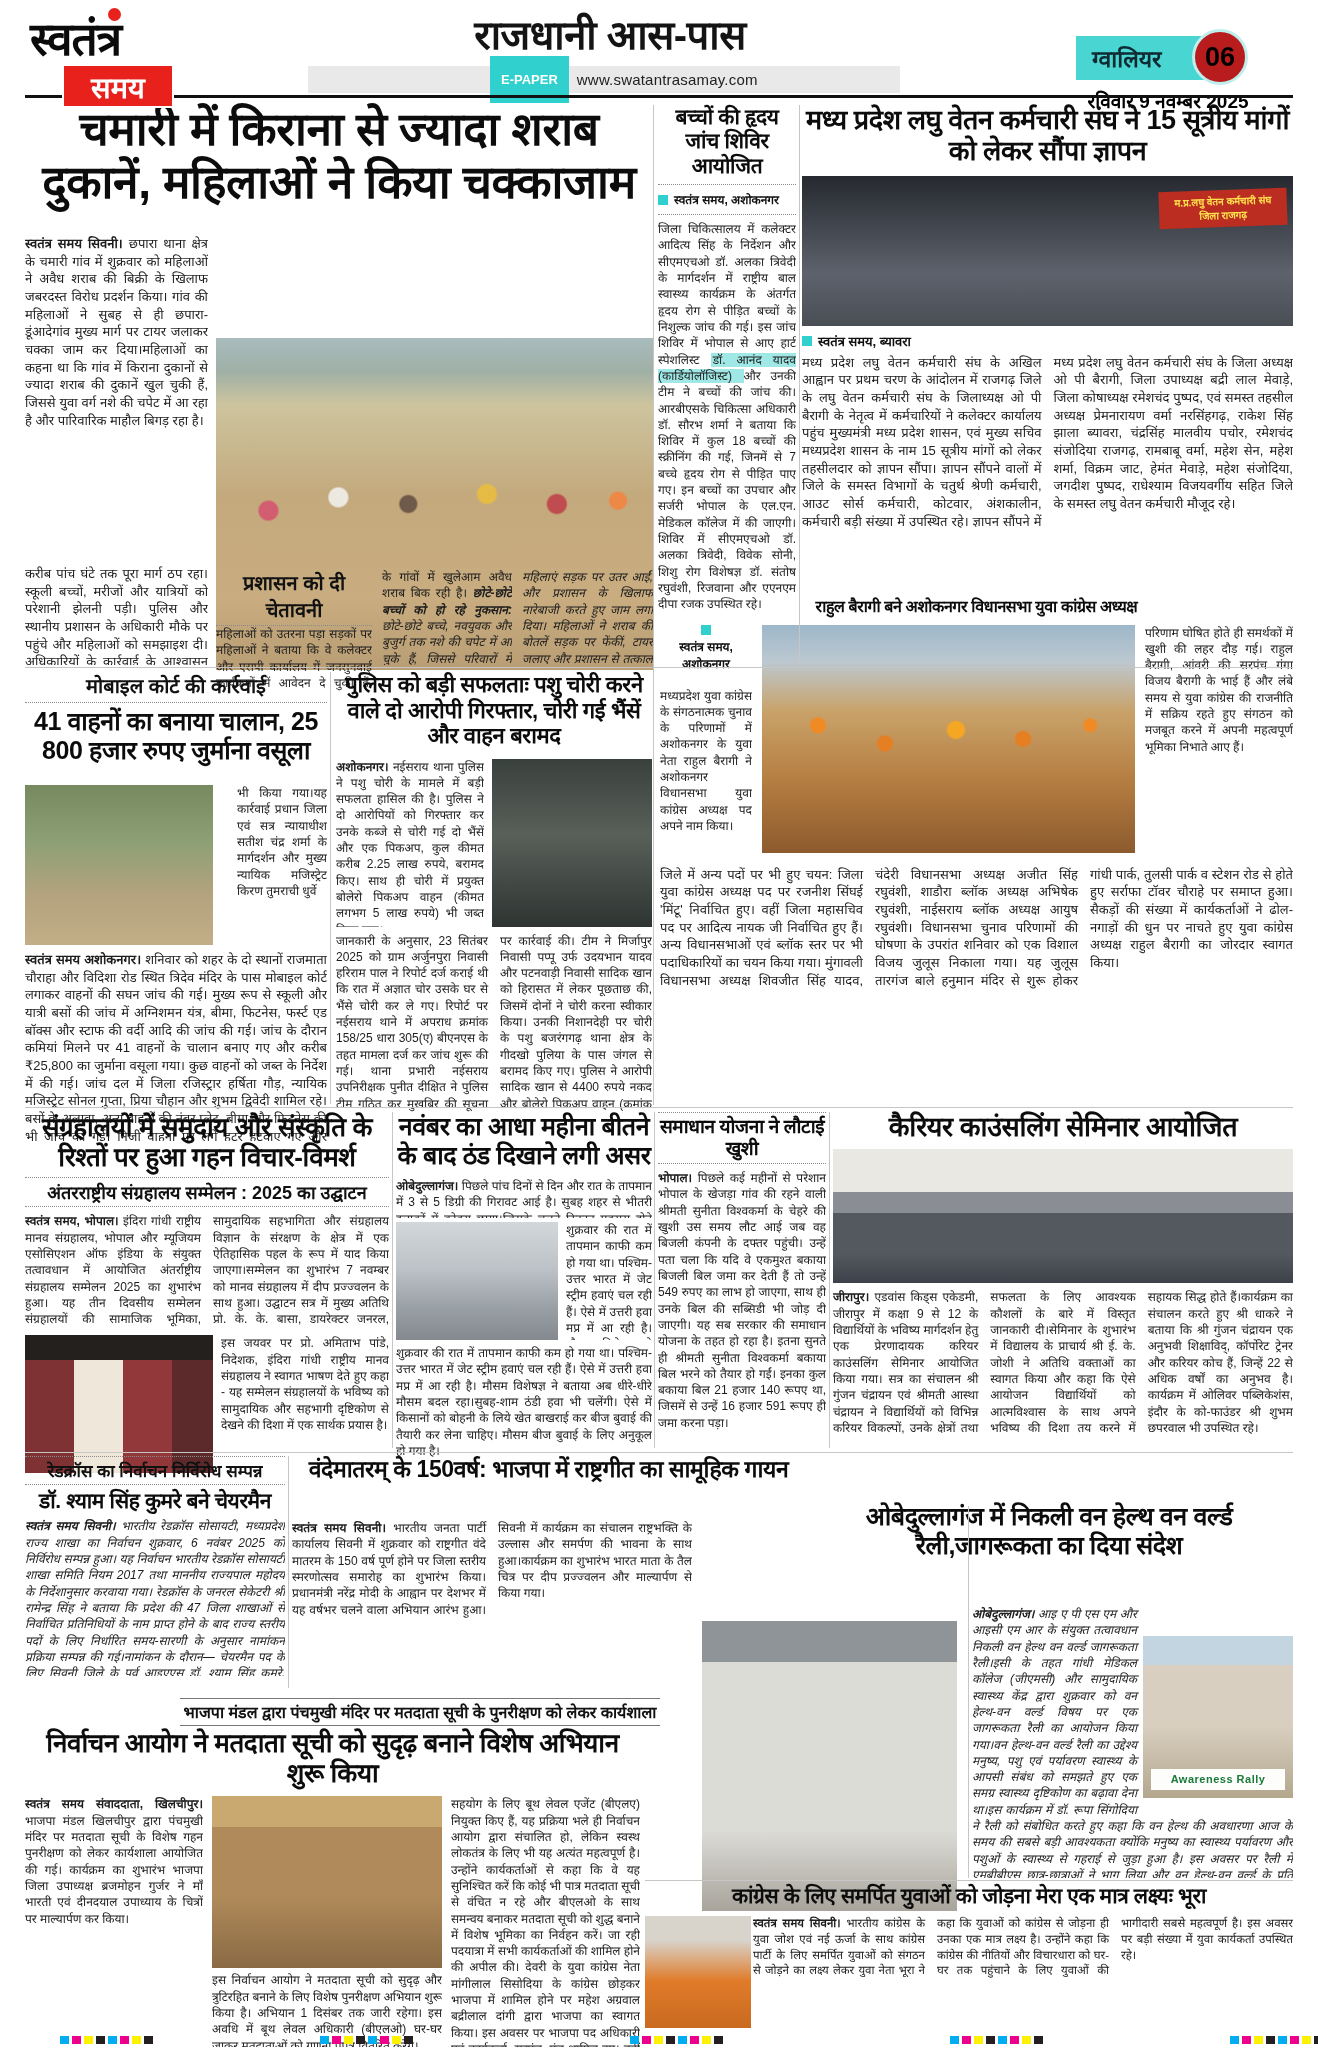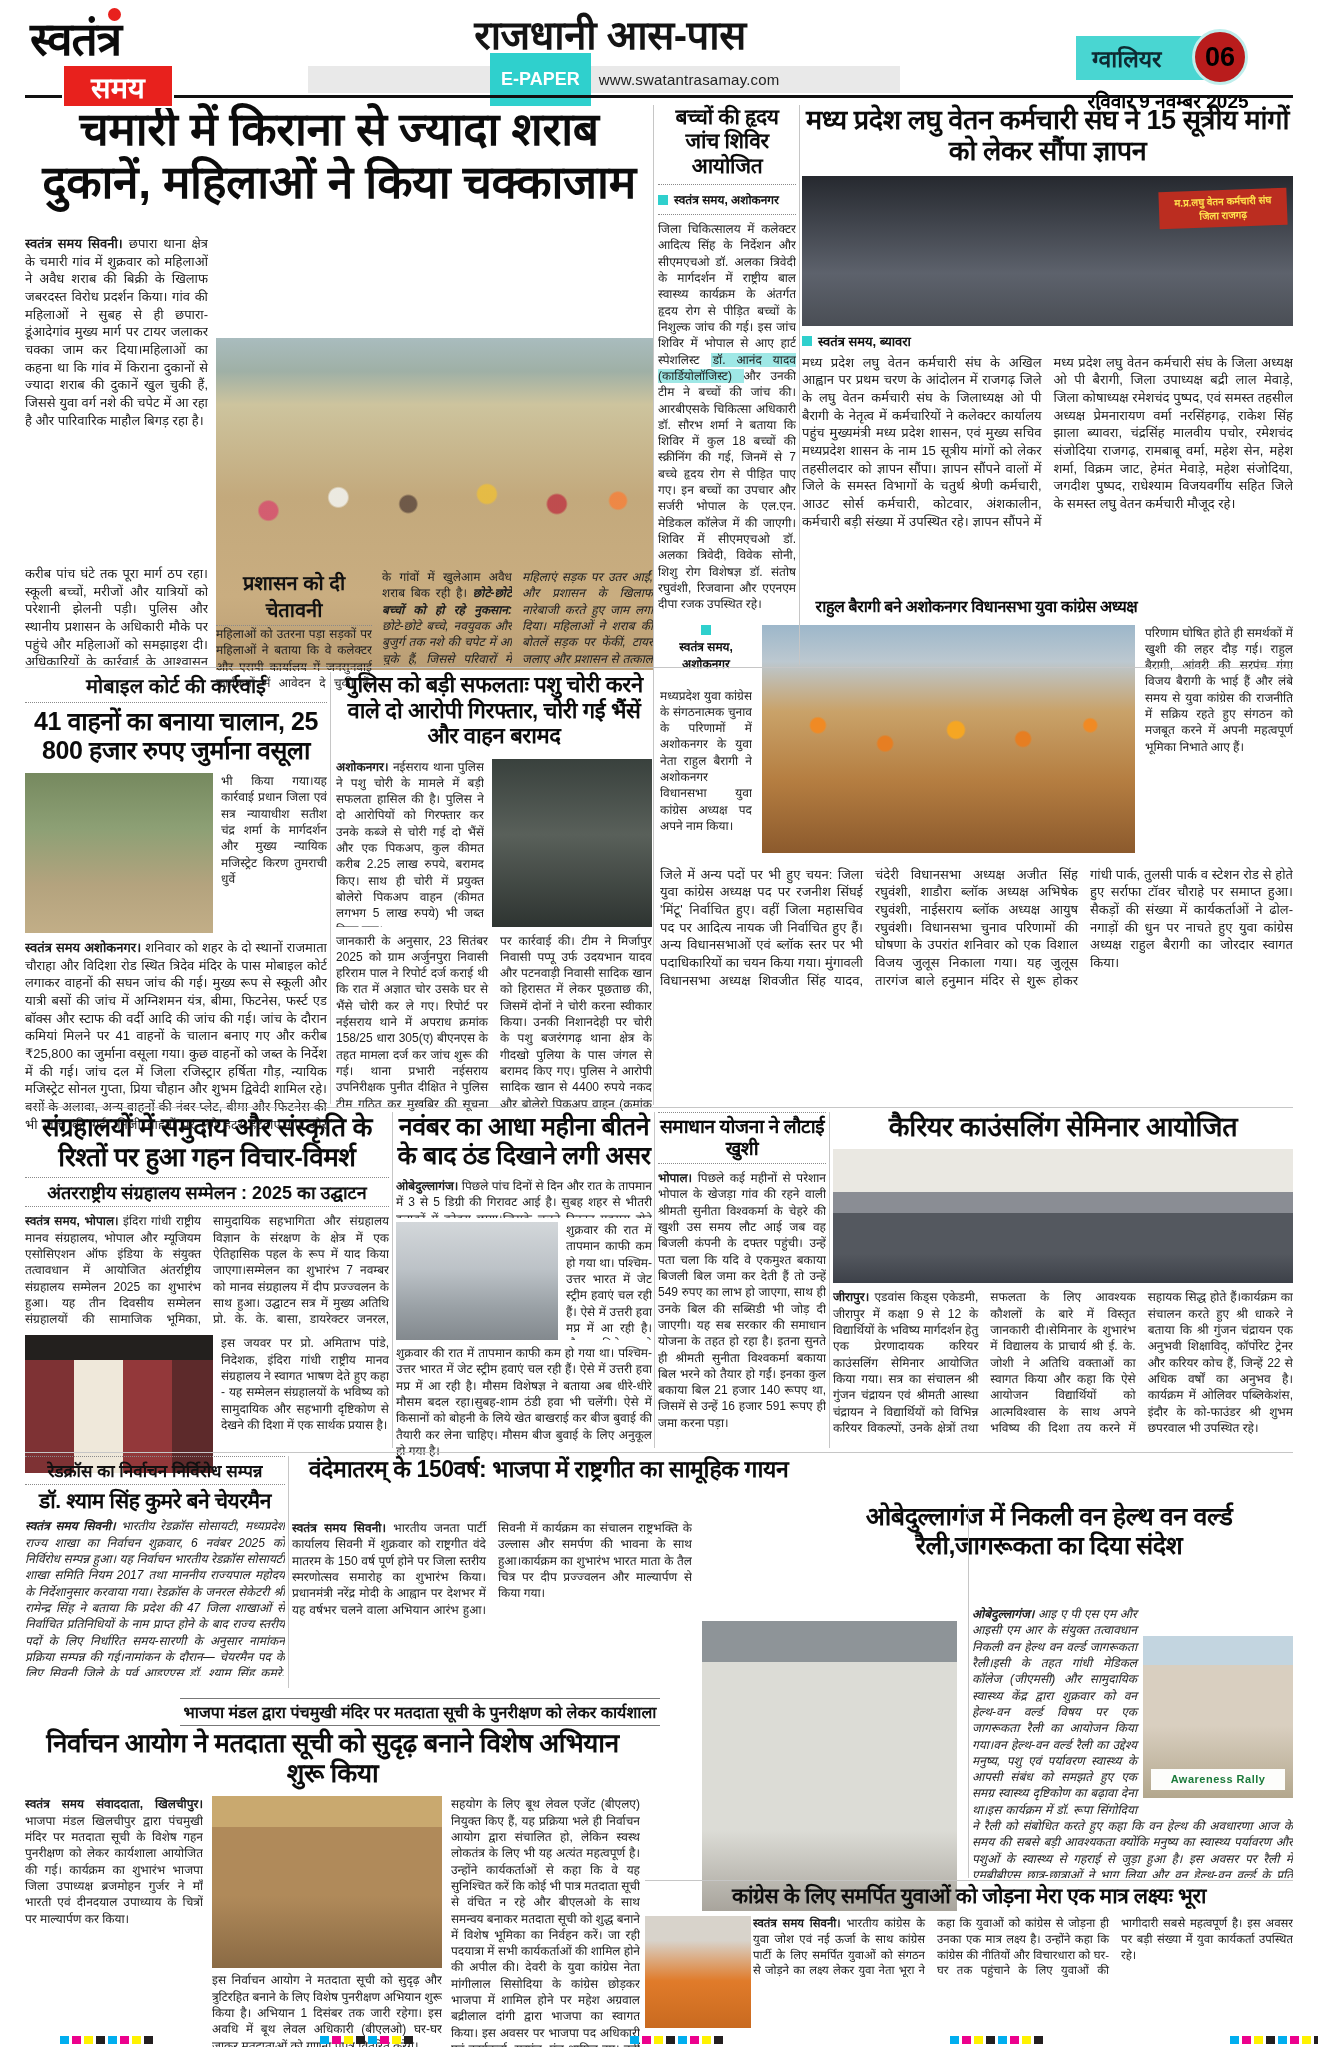--- a/index.html
+++ b/index.html
@@ -53,21 +53,21 @@
  font-size:11px;font-weight:bold;text-align:center;padding:3px 0;letter-spacing:.5px}
 .hi{background:#9fe8e6;padding:0 2px}
 .marks{position:absolute;bottom:3px;display:flex;gap:3px}
 .marks span{width:9px;height:8px;display:inline-block}
 
 .logo-top{font-size:46px;font-weight:900;letter-spacing:-1px;color:#0b0b0b;line-height:1}
 .logo-dot{position:absolute;left:108px;top:8px;width:13px;height:13px;border-radius:50%;background:#e8211d}
 .logo-red{position:absolute;left:62px;top:64px;width:112px;height:44px;background:#e8211d;color:#fff;
  display:flex;align-items:center;justify-content:center;font-size:29px;font-weight:900;z-index:5;border:2px solid #fff}
 .epbar{position:absolute;left:308px;top:66px;width:592px;height:27px;background:#e9e9e9;display:flex;align-items:center}
-.epbadge{background:#2fd0cd;color:#fff;font-weight:bold;font-size:18px;padding:16px 11px;margin-left:182px}
+.epbadge{background:#2fd0cd;color:#fff;font-weight:bold;font-size:13px;padding:16px 11px;margin-left:182px}
 .site{font-size:15px;color:#222;margin-left:8px;letter-spacing:.2px}
 .edbadge{position:absolute;left:1076px;top:36px;width:156px;height:44px;background:#49d6d2;display:flex;align-items:center}
 .edname{font-size:23px;font-weight:900;color:#0e2b33;padding-left:16px}
 .edcircle{position:absolute;right:-16px;top:-7px;width:56px;height:56px;border-radius:50%;background:#b91c1c;
  border:3px solid #bfeeec;display:flex;align-items:center;justify-content:center;font-size:27px;font-weight:900;color:#000}
 .dateline{position:absolute;left:1048px;top:88px;width:240px;text-align:center;font-size:19px;font-weight:bold;color:#000}
 </style>
 </head>
 <body>
 
@@ -144,21 +144,21 @@
     <div class="byline" style="margin:6px 0 4px 0">
       <span class="sq"></span>
       <span>स्वतंत्र समय, ब्यावरा </span>
     </div>
     <div class="body cols2" style="height:318px">मध्य प्रदेश लघु वेतन कर्मचारी संघ के अखिल आह्वान पर प्रथम चरण के आंदोलन में राजगढ़ जिले के लघु वेतन कर्मचारी संघ के जिलाध्यक्ष ओ पी बैरागी के नेतृत्व में कर्मचारियों ने कलेक्टर कार्यालय पहुंच मुख्यमंत्री मध्य प्रदेश शासन, एवं मुख्य सचिव मध्यप्रदेश शासन के नाम 15 सूत्रीय मांगों को लेकर तहसीलदार को ज्ञापन सौंपा। ज्ञापन सौंपने वालों में जिले के समस्त विभागों के चतुर्थ श्रेणी कर्मचारी, आउट सोर्स कर्मचारी, कोटवार, अंशकालीन, कर्मचारी बड़ी संख्या में उपस्थित रहे। ज्ञापन सौंपने में मध्य प्रदेश लघु वेतन कर्मचारी संघ के जिला अध्यक्ष ओ पी बैरागी, जिला उपाध्यक्ष बद्री लाल मेवाड़े, जिला कोषाध्यक्ष रमेशचंद पुष्पद, एवं समस्त तहसील अध्यक्ष प्रेमनारायण वर्मा नरसिंहगढ़, राकेश सिंह झाला ब्यावरा, चंद्रसिंह मालवीय पचोर, रमेशचंद संजोदिया राजगढ़, रामबाबू वर्मा, महेश सेन, महेश शर्मा, विक्रम जाट, हेमंत मेवाड़े, महेश संजोदिया, जगदीश पुष्पद, राधेश्याम विजयवर्गीय सहित जिले के समस्त लघु वेतन कर्मचारी मौजूद रहे।</div>
   </div>
 
   <div class="abs" style="left:25px;top:672px;width:302px;height:432px">
     <div class="kicker dotb" style="font-size:20px;padding-bottom:3px">मोबाइल कोर्ट की कार्रवाई</div>
     <div class="hl" style="font-size:25px;margin-top:4px">41 वाहनों का बनाया चालान, 25 800 हजार रुपए जुर्माना वसूला</div>
-    <div style="display:flex;gap:8px;margin-top:8px">
+    <div style="display:flex;gap:24px;margin-top:20px">
       <div class="ph ph-court" style="width:188px;height:160px;flex:0 0 auto"></div>
       <div class="body sm" style="height:160px">भी किया गया।यह कार्रवाई प्रधान जिला एवं सत्र न्यायाधीश सतीश चंद्र शर्मा के मार्गदर्शन और मुख्य न्यायिक मजिस्ट्रेट किरण तुमराची धुर्वे</div>
     </div>
     <div class="body" style="margin-top:6px;height:190px">
       <b>स्वतंत्र समय अशोकनगर। </b>
       <span>शनिवार को शहर के दो स्थानों राजमाता चौराहा और विदिशा रोड स्थित त्रिदेव मंदिर के पास मोबाइल कोर्ट लगाकर वाहनों की सघन जांच की गई। मुख्य रूप से स्कूली और यात्री बसों की जांच में अग्निशमन यंत्र, बीमा, फिटनेस, फर्स्ट एड बॉक्स और स्टाफ की वर्दी आदि की जांच की गई। जांच के दौरान कमियां मिलने पर 41 वाहनों के चालान बनाए गए और करीब ₹25,800 का जुर्माना वसूला गया। कुछ वाहनों को जब्त </span>
       <span>के निर्देश में की गई। जांच दल में जिला रजिस्ट्रार हर्षिता गौड़, न्यायिक मजिस्ट्रेट सोनल गुप्ता, प्रिया चौहान और शुभम द्विवेदी शामिल रहे। बसों के अलावा, अन्य वाहनों की नंबर प्लेट, बीमा और फिटनेस की भी जांच की गई। निजी वाहनों पर लगे हूटर हटवाए गए और मोबाइल पर बात करते हुए वाहन चलाने वालों पर चालान बनाए गए। कई वाहन चालकों को यातायात नियमों का पालन करने की समझाइश भी दी गई। </span>
     </div>
   </div>
 

